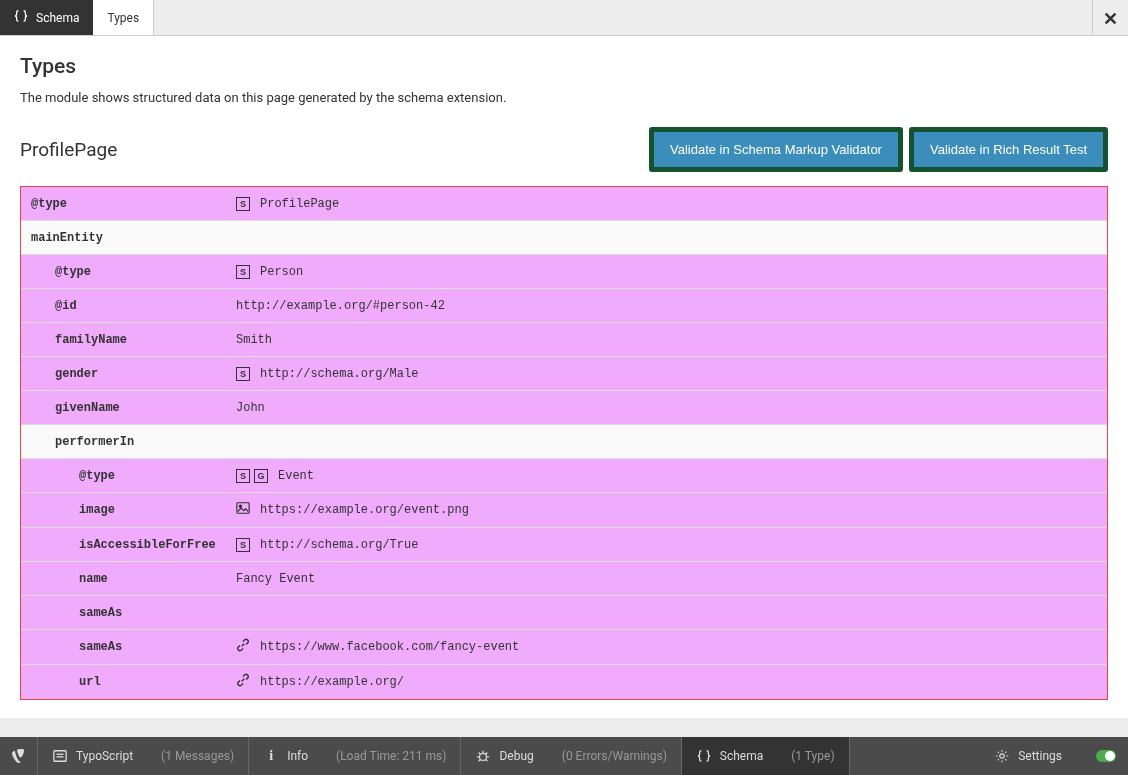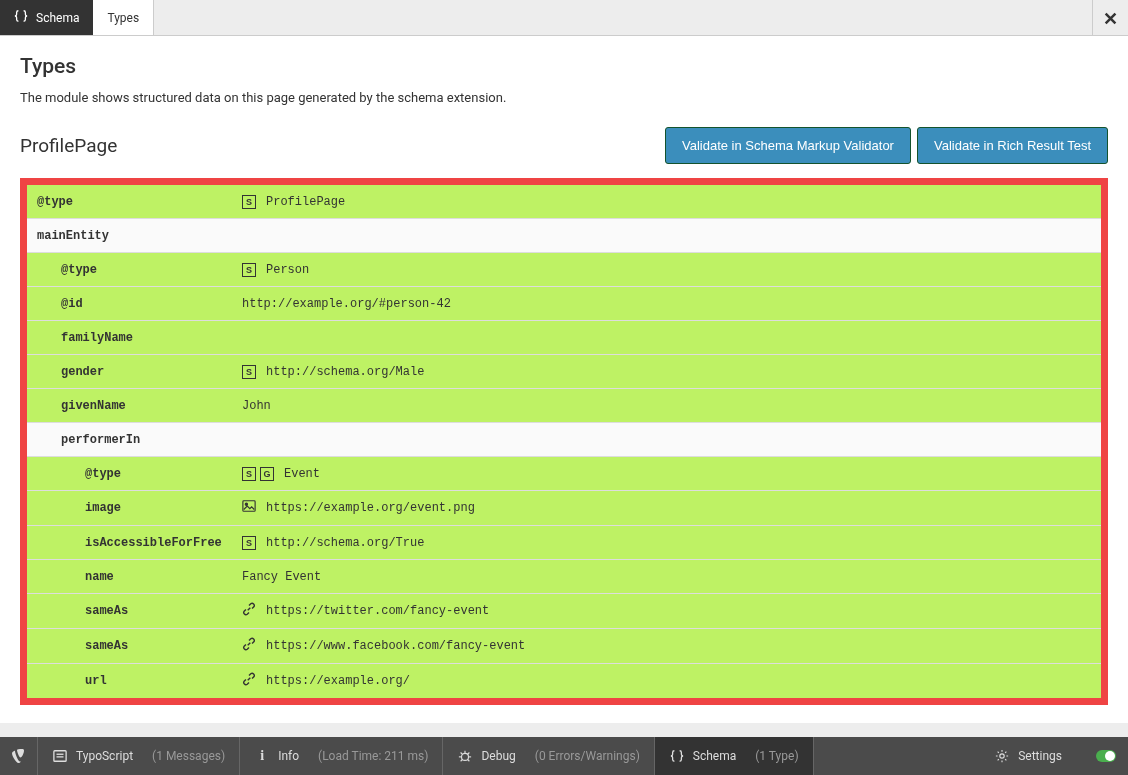--- a/index.html
+++ b/index.html
@@ -67,32 +67,32 @@
   display: flex;
   justify-content: space-between;
   align-items: center;
   margin-bottom: 14px;
 }
 .section-title { font-size: 19px; font-weight: 400; }
 .btn-group { display: flex; gap: 6px; }
 .btn {
   background: #3b8ebc;
   color: #fff;
-  border: 1px solid #14532d;
+  border: 5px solid #14532d;
   border-radius: 3px;
   padding: 10px 16px;
   font-size: 13px;
   cursor: pointer;
 }
 
 
 .schema-table {
   width: 100%;
-  border: 7px solid #ef4444;
-  background: #bef264;
+  border: 1px solid #ef4444;
+  background: #f0abfc;
 }
 .row {
   display: flex;
   border-bottom: 1px solid #ddd;
   min-height: 34px;
   align-items: center;
 }
 .row:last-child { border-bottom: none; }
 .key {
   flex: 0 0 205px;
@@ -147,21 +147,21 @@
 .sbar-item {
   display: flex;
   align-items: center;
   gap: 8px;
   padding: 0 14px;
   border-right: 1px solid #666;
   cursor: pointer;
   text-align: center;
 }
 .sbar-item.active { background: #333; }
-.sbar-item .dim { color: #999; margin-left: 11px; }
+.sbar-item .dim { color: #999; margin-left: 20px; }
 .sbar-spacer { flex: 1; }
 .sbar-right { display: flex; align-items: center; gap: 8px; }
 .toggle {
   width: 20px; height: 12px; background: #4aae4e; border-radius: 6px;
   position: relative; margin: 0 12px;
 }
 .toggle::after {
   content: ""; position: absolute; right: 1px; top: 1px;
   width: 10px; height: 10px; background: #fff; border-radius: 50%;
 }
@@ -226,20 +226,23 @@
         </div>
       </div>
       <div class="row">
         <div class="key indent-1">@id</div>
         <div class="val">
           <span>http://example.org/#person-42</span>
         </div>
       </div>
       <div class="row">
         <div class="key indent-1">familyName</div>
+        <div class="val">
+          <span>Smith</span>
+        </div>
       </div>
       <div class="row">
         <div class="key indent-1">gender</div>
         <div class="val">
           <span class="icon-box">
             <span class="icon-frame">S</span>
           </span>
           <span>http://schema.org/Male</span>
         </div>
       </div>
@@ -285,28 +288,20 @@
         </div>
       </div>
       <div class="row">
         <div class="key indent-2">name</div>
         <div class="val">
           <span>Fancy Event</span>
         </div>
       </div>
       <div class="row">
         <div class="key indent-2">sameAs</div>
-        <div class="val">
-          <span class="icon-box">
-            <span><svg class="icon-link-svg" viewBox="0 0 16 16" fill="none" stroke="#333" stroke-width="1.6">
-                <path d="M6.5 9.5l3-3M8 4l2-2a2.5 2.5 0 013.5 3.5l-2 2M8 12l-2 2A2.5 2.5 0 012.5 10.5l2-2"></path>
-              </svg></span>
-          </span>
-          <span>https://twitter.com/fancy-event</span>
-        </div>
       </div>
       <div class="row">
         <div class="key indent-2">sameAs</div>
         <div class="val">
           <span class="icon-box">
             <span><svg class="icon-link-svg" viewBox="0 0 16 16" fill="none" stroke="#333" stroke-width="1.6">
                 <path d="M6.5 9.5l3-3M8 4l2-2a2.5 2.5 0 013.5 3.5l-2 2M8 12l-2 2A2.5 2.5 0 012.5 10.5l2-2"></path>
               </svg></span>
           </span>
           <span>https://www.facebook.com/fancy-event</span>

